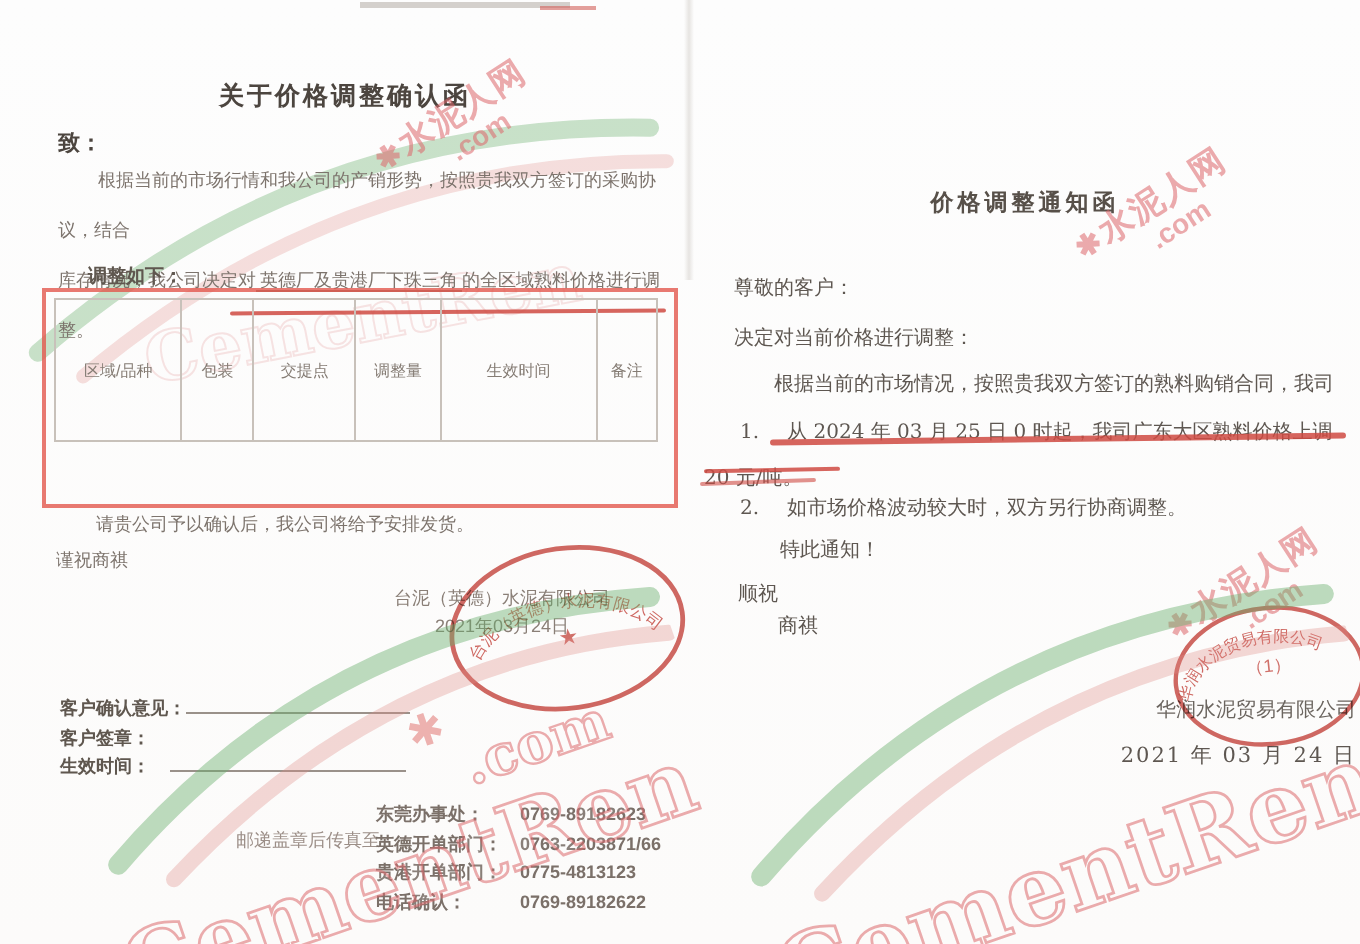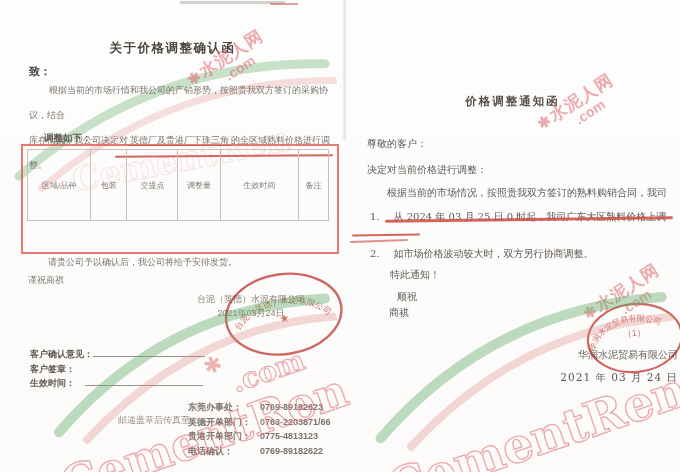--- a/index.html
+++ b/index.html
@@ -121,30 +121,31 @@
   <div class="abs r-title">价格调整通知函</div>
   <div class="abs r-text" style="left:367px;top:137px;font-size:10px;">尊敬的客户：</div>
 
   <div class="abs r-text" style="left:367px;top:158px;width:310px;font-size:10px;line-height:23px;">
     <div>决定对当前价格进行调整：</div>
     <div><span style="display:inline-block;width:20px;"></span><span>根据当前的市场情况，按照贵我双方签订的熟料购销合同，我司</span></div>
   </div>
 
   <div class="abs r-text" style="left:352px;top:205px;width:326px;font-size:10px;line-height:23px;">
     <div><span style="display:inline-block;width:18px;"></span><span>1.</span><span style="display:inline-block;width:14px;"></span><span>从 2024 年 03 月 25 日 0 时起，我司广东大区熟料价格上调</span></div>
+    <div>20 元/吨。</div>
   </div>
   <div class="abs redline" style="left:385px;top:218px;width:288px;height:2.5px;transform:rotate(-.7deg);"></div>
   <div class="abs redline" style="left:352px;top:234px;width:68px;height:2px;transform:rotate(-1deg);"></div>
   <div class="abs redline" style="left:350px;top:240px;width:58px;height:2px;transform:rotate(-2deg);opacity:.6;"></div>
 
   <div class="abs r-text" style="left:352px;top:247px;width:326px;font-size:10px;">
     <span style="display:inline-block;width:18px;"></span><span>2.</span><span style="display:inline-block;width:14px;"></span><span>如市场价格波动较大时，双方另行协商调整。</span>
   </div>
   <div class="abs r-text" style="left:390px;top:268px;font-size:10px;">特此通知！</div>
-  <div class="abs r-text" style="left:369px;top:290px;font-size:10px;margin-left:28px;">顺祝</div>
+  <div class="abs r-text" style="left:369px;top:290px;font-size:10px;">顺祝</div>
   <div class="abs r-text" style="left:389px;top:306px;font-size:10px;">商祺</div>
 
   <div class="abs r-text" style="left:540px;top:348px;width:138px;text-align:right;font-size:10px;color:#6b655f;">华润水泥贸易有限公司</div>
   <div class="abs r-text" style="left:540px;top:371px;width:138px;text-align:right;font-size:10.5px;letter-spacing:1px;">2021 年 03 月 24 日</div>
 
   <div class="abs seal" style="left:584px;top:300px;transform:rotate(-6deg);">
     <svg width="102" height="76" viewBox="0 0 102 76">
       <ellipse cx="51" cy="38" rx="47" ry="34" fill="none" stroke="#c23b33" stroke-width="2.2" opacity=".85"></ellipse>
       <path id="sealR" d="M10,50 A41,29 0 0 1 92,50" fill="none"></path>
       <text font-size="8" fill="#c23b33" opacity=".85">

